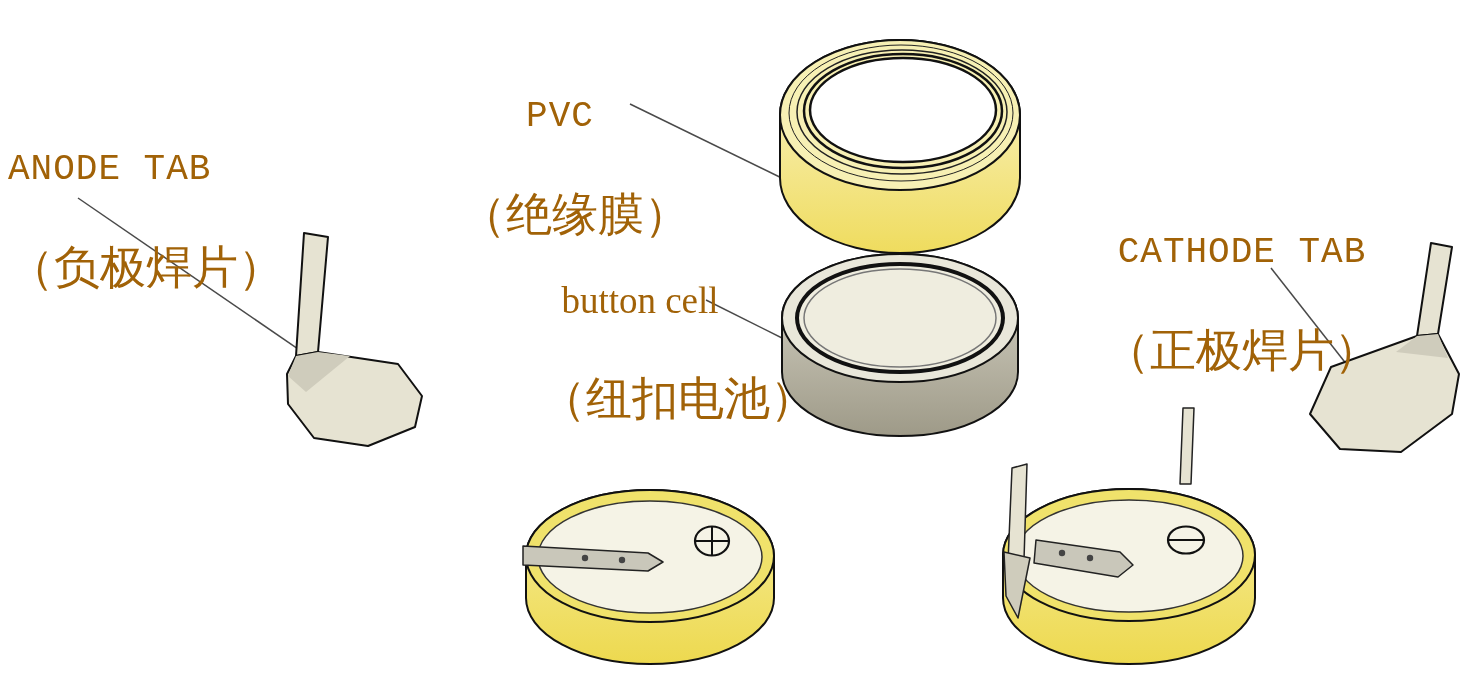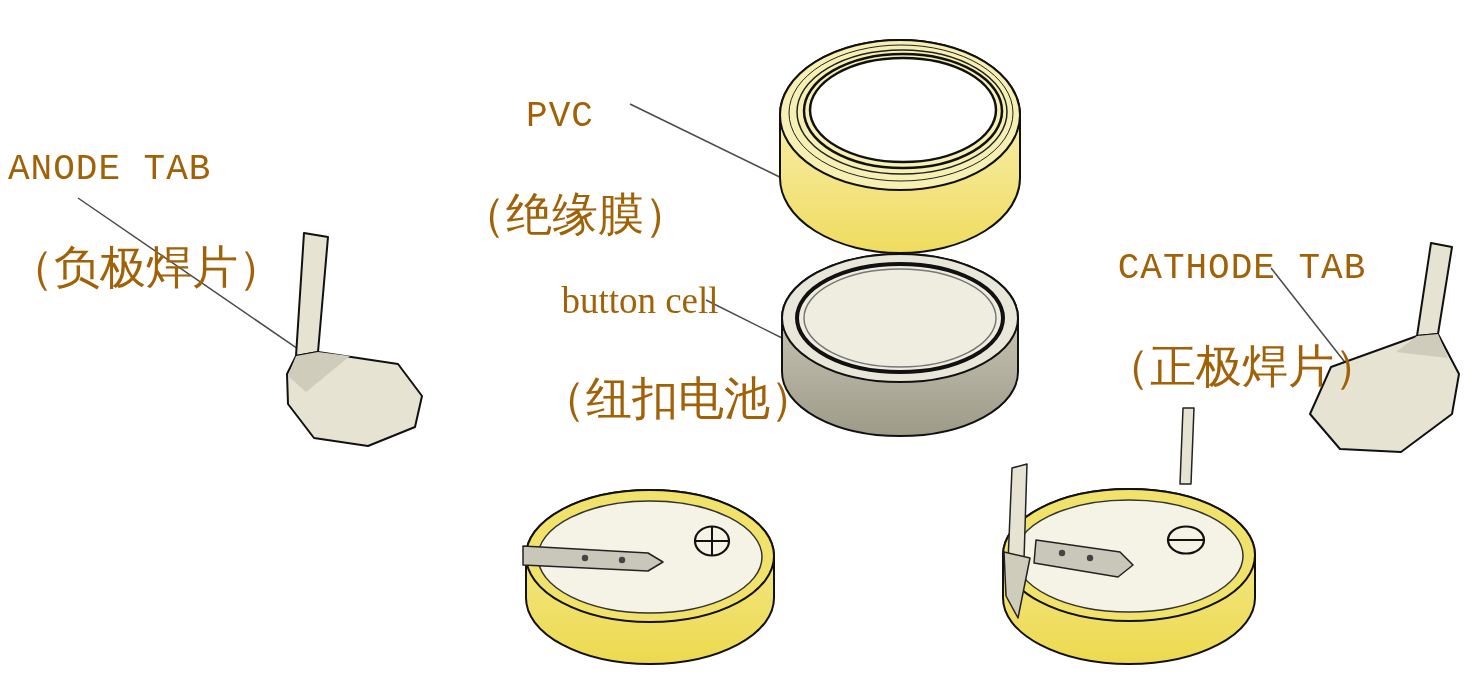--- a/index.html
+++ b/index.html
@@ -114,18 +114,18 @@
   <div class="label tc" style="left:460px; top:50px; width:200px;">
     <div class="en">PVC</div>
     <div class="zh">（绝缘膜）</div>
   </div>
 
   <div class="label tc" style="left:540px; top:233px; width:200px;">
     <div class="en-serif">button cell</div>
     <div class="zh">（纽扣电池）</div>
   </div>
 
-  <div class="label tc" style="left:1097px; top:202px; width:290px;">
+  <div class="label tc" style="left:1097px; top:186px; width:290px;">
     <div class="en">CATHODE TAB</div>
     <div class="zh">（正极焊片）</div>
   </div>
 
 </div>
 
 </body></html>

